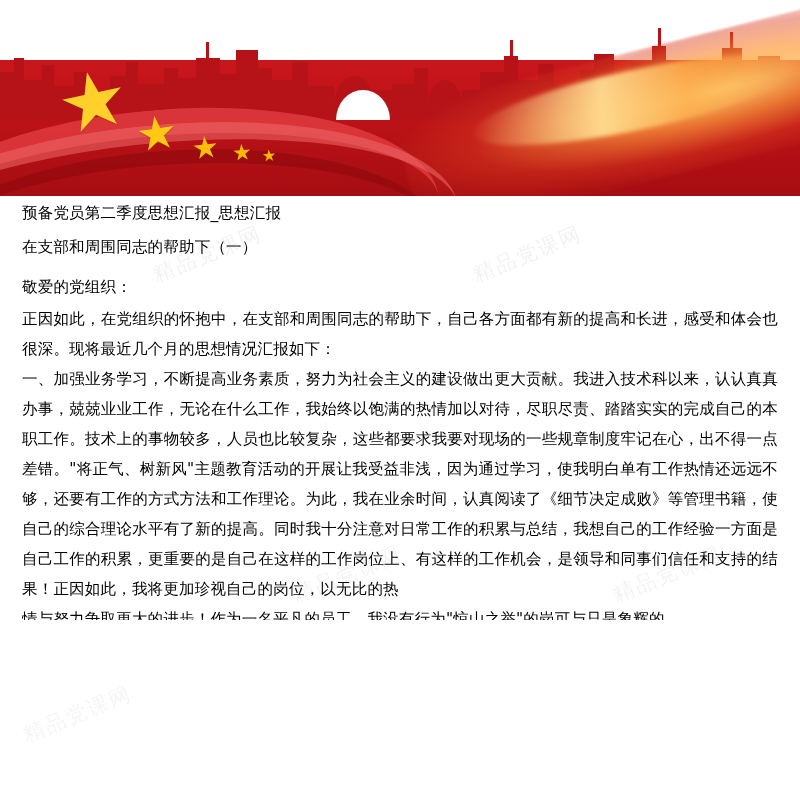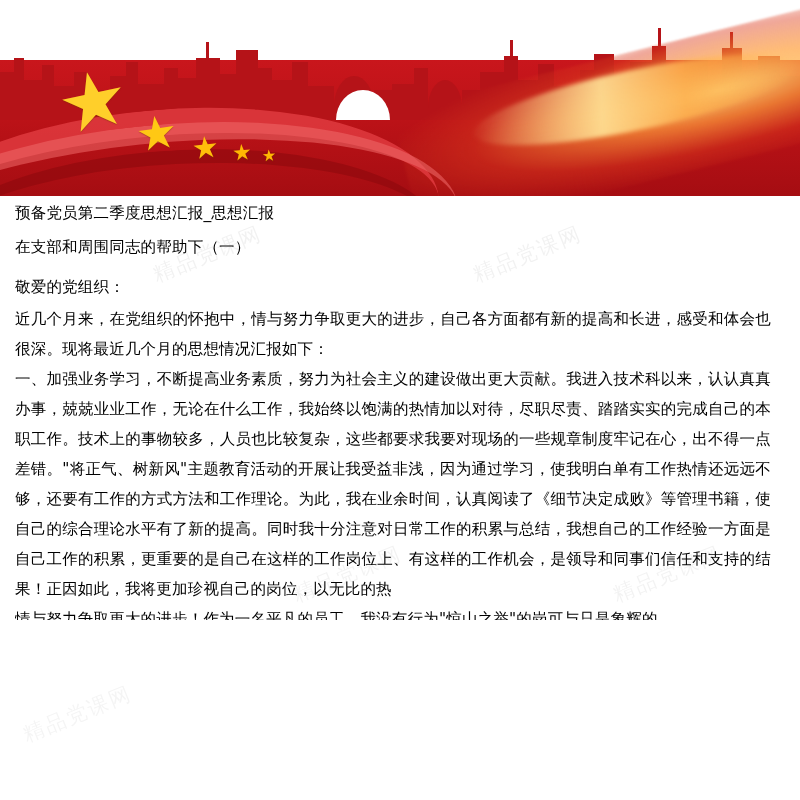--- a/index.html
+++ b/index.html
@@ -168,21 +168,21 @@
     user-select: none;
     pointer-events: none;
   }
   .wm1 { left: 150px; top: 240px; }
   .wm2 { left: 470px; top: 240px; }
   .wm3 { left: 290px; top: 560px; color: rgba(0,0,0,0.05); }
   .wm4 { left: 610px; top: 560px; color: rgba(0,0,0,0.05); }
   .wm5 { left: 20px;  top: 700px; color: rgba(0,0,0,0.045); }
   .doc-inner {
     position: absolute;
-    left: 15px;
+    left: 22px;
     top: 198px;
     width: 756px;
   }
   .line {
     font-size: 15.5px;
     color: #000000;
     line-height: 30px;
     letter-spacing: 0.2px;
     font-family: "DejaVu Sans", "Liberation Sans", sans-serif;
   }
@@ -282,18 +282,18 @@
   <div class="watermark wm1">精品党课网</div>
   <div class="watermark wm2">精品党课网</div>
   <div class="watermark wm3">精品党课网</div>
   <div class="watermark wm4">精品党课网</div>
   <div class="watermark wm5">精品党课网</div>
 
   <div class="doc-inner">
     <div class="line title-line">预备党员第二季度思想汇报_思想汇报</div>
     <div class="line subtitle-line">在支部和周围同志的帮助下（一）</div>
     <div class="line salutation">敬爱的党组织：</div>
-    <div class="line para">近几个月来，在党组织的怀抱中，情与努力争取更大的进步，自己各方面都有新的提高和长进，感受和体会也很深。现将最近几个月的思想情况汇报如下：</div>
+    <div class="line para">正因如此，在党组织的怀抱中，在支部和周围同志的帮助下，自己各方面都有新的提高和长进，感受和体会也很深。现将最近几个月的思想情况汇报如下：</div>
     <div class="line para">一、加强业务学习，不断提高业务素质，努力为社会主义的建设做出更大贡献。我进入技术科以来，认认真真办事，兢兢业业工作，无论在什么工作，我始终以饱满的热情加以对待，尽职尽责、踏踏实实的完成自己的本职工作。技术上的事物较多，人员也比较复杂，这些都要求我要对现场的一些规章制度牢记在心，出不得一点差错。"将正气、树新风"主题教育活动的开展让我受益非浅，因为通过学习，使我明白单有工作热情还远远不够，还要有工作的方式方法和工作理论。为此，我在业余时间，认真阅读了《细节决定成败》等管理书籍，使自己的综合理论水平有了新的提高。同时我十分注意对日常工作的积累与总结，我想自己的工作经验一方面是自己工作的积累，更重要的是自己在这样的工作岗位上、有这样的工作机会，是领导和同事们信任和支持的结果！正因如此，我将更加珍视自己的岗位，以无比的热</div>
     <div class="line para last-line">情与努力争取更大的进步！作为一名平凡的员工，我没有行为"惊山之举"的岗可与只是象辉的</div>
   </div>
 
 </div>
 
 </body></html>

